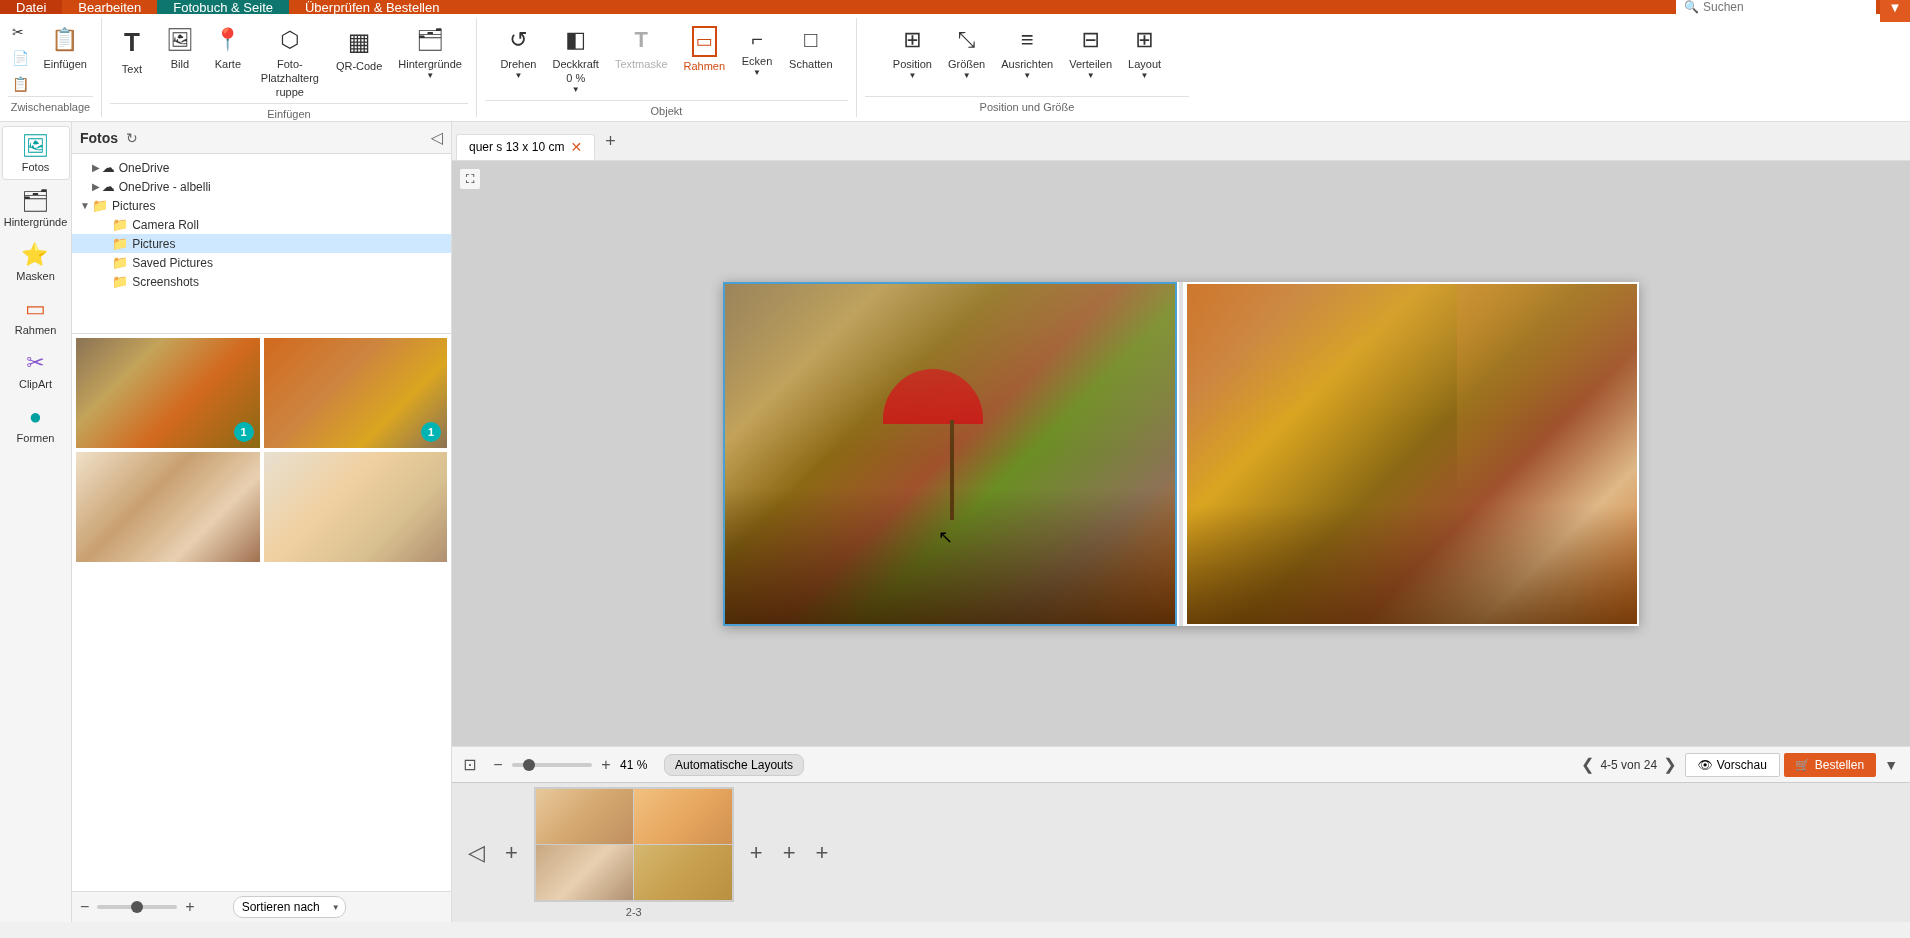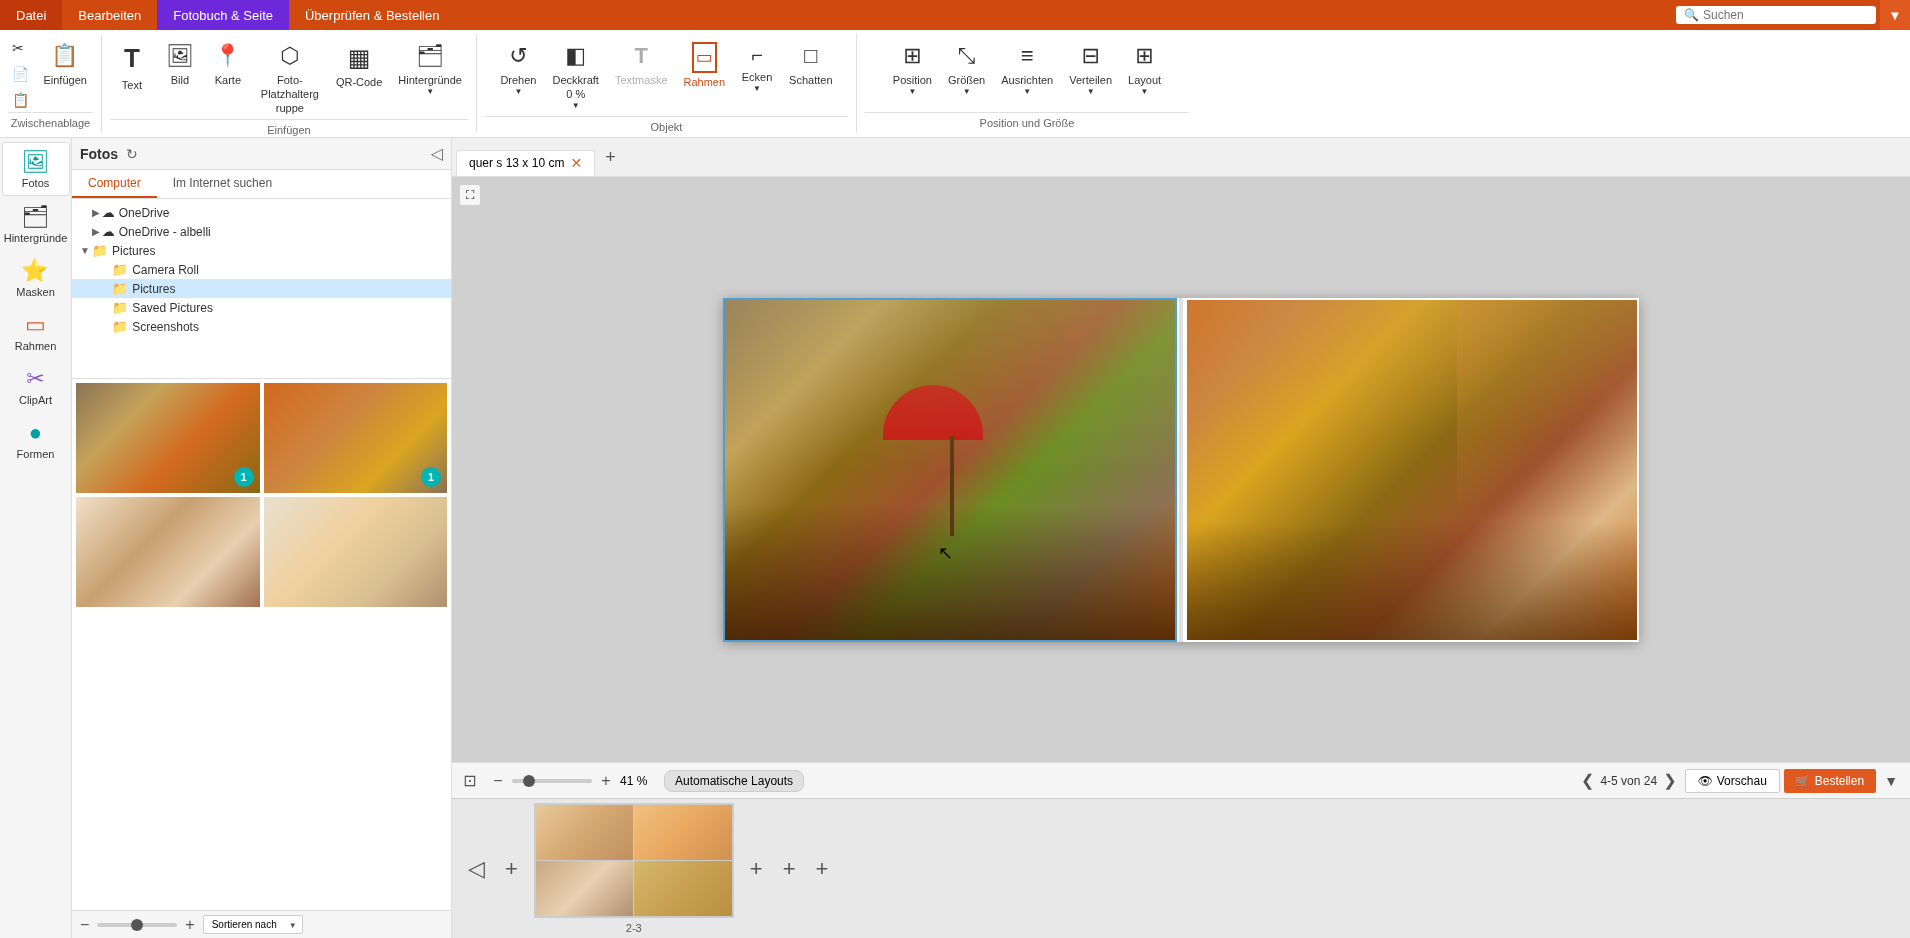--- a/index.html
+++ b/index.html
@@ -1,27 +1,27 @@
 <!DOCTYPE html>
 <html><head>
   <meta charset="utf-8">
   <style>
     * { box-sizing: border-box; margin: 0; padding: 0; }
     body { font-family: 'Segoe UI', Arial, sans-serif; font-size: 12px; background: #f0f0f0; overflow: hidden; width: 1910px; height: 938px; }
 
     
     .menu-bar {
-      display: flex; align-items: center; height: 30px;
+      display: flex; align-items: center; height: 14px;
       background: #d04a10; color: white; font-size: 13px;
     }
     .menu-item {
       padding: 0 16px; height: 100%; display: flex; align-items: center; cursor: pointer;
     }
     .menu-item.active { background: #c0390a; }
-    .menu-item.orange-active { background: #6d28d9; }
+    .menu-item.orange-active { background: #0f766e; }
     .menu-search {
       margin-left: auto; display: flex; align-items: center;
       background: white; border-radius: 3px; padding: 2px 8px; margin-right: 4px;
       color: #333; font-size: 12px; width: 200px;
     }
     .menu-search input { border: none; outline: none; width: 160px; font-size: 12px; }
     .menu-bar-right { background: #e05a20; width: 30px; height: 30px; display: flex; align-items: center; justify-content: center; color: white; cursor: pointer; }
 
     
     .ribbon {
@@ -118,23 +118,24 @@
       font-size: 11px; font-weight: bold;
     }
 
     
     .panel-bottom {
       display: flex; align-items: center; padding: 4px 8px; gap: 8px;
       border-top: 1px solid #ddd; background: #f5f5f5;
     }
     .panel-bottom-btn { cursor: pointer; font-size: 16px; color: #555; }
     .sort-dropdown {
-      padding: 3px 24px 3px 8px; font-size: 10px; border: 1px solid #ccc;
-      background: white; cursor: pointer; border-radius: 2px; appearance: none;
+      padding: 3px 24px 3px 8px; font-size: 12px; border: 1px solid #ccc;
+      background: white; cursor: pointer; border-radius: 10px; appearance: none;
       position: relative;
+      margin-left: 30px;
     }
     .sort-wrapper { position: relative; }
     .sort-wrapper::after {
       content: '▼'; font-size: 8px; position: absolute; right: 6px; top: 50%; transform: translateY(-50%);
       pointer-events: none; color: #555;
     }
 
     
     .content-area {
       flex: 1; display: flex; flex-direction: column; background: #e8e8e8; overflow: hidden;
@@ -437,28 +438,20 @@
       <span class="s-icon teal-icon">●</span>
       <span>Formen</span>
     </div>
   </div>
 
   <div class="panel">
     <div class="panel-header">
       <span class="panel-header-title">Fotos</span>
       <span class="panel-refresh">↻</span>
       <span class="panel-collapse">◁</span>
-    </div>
-    <div class="panel-tabs">
-      <div class="panel-tab active">
-        <span>Computer</span>
-      </div>
-      <div class="panel-tab">
-        <span>Im Internet suchen</span>
-      </div>
     </div>
 
     <div class="file-tree">
       <div class="tree-item" style="padding-left: 20px;">
         <span class="t-arrow">▶</span>
         <span class="t-icon">☁</span>
         <span>OneDrive</span>
       </div>
       <div class="tree-item" style="padding-left: 20px;">
         <span class="t-arrow">▶</span>

